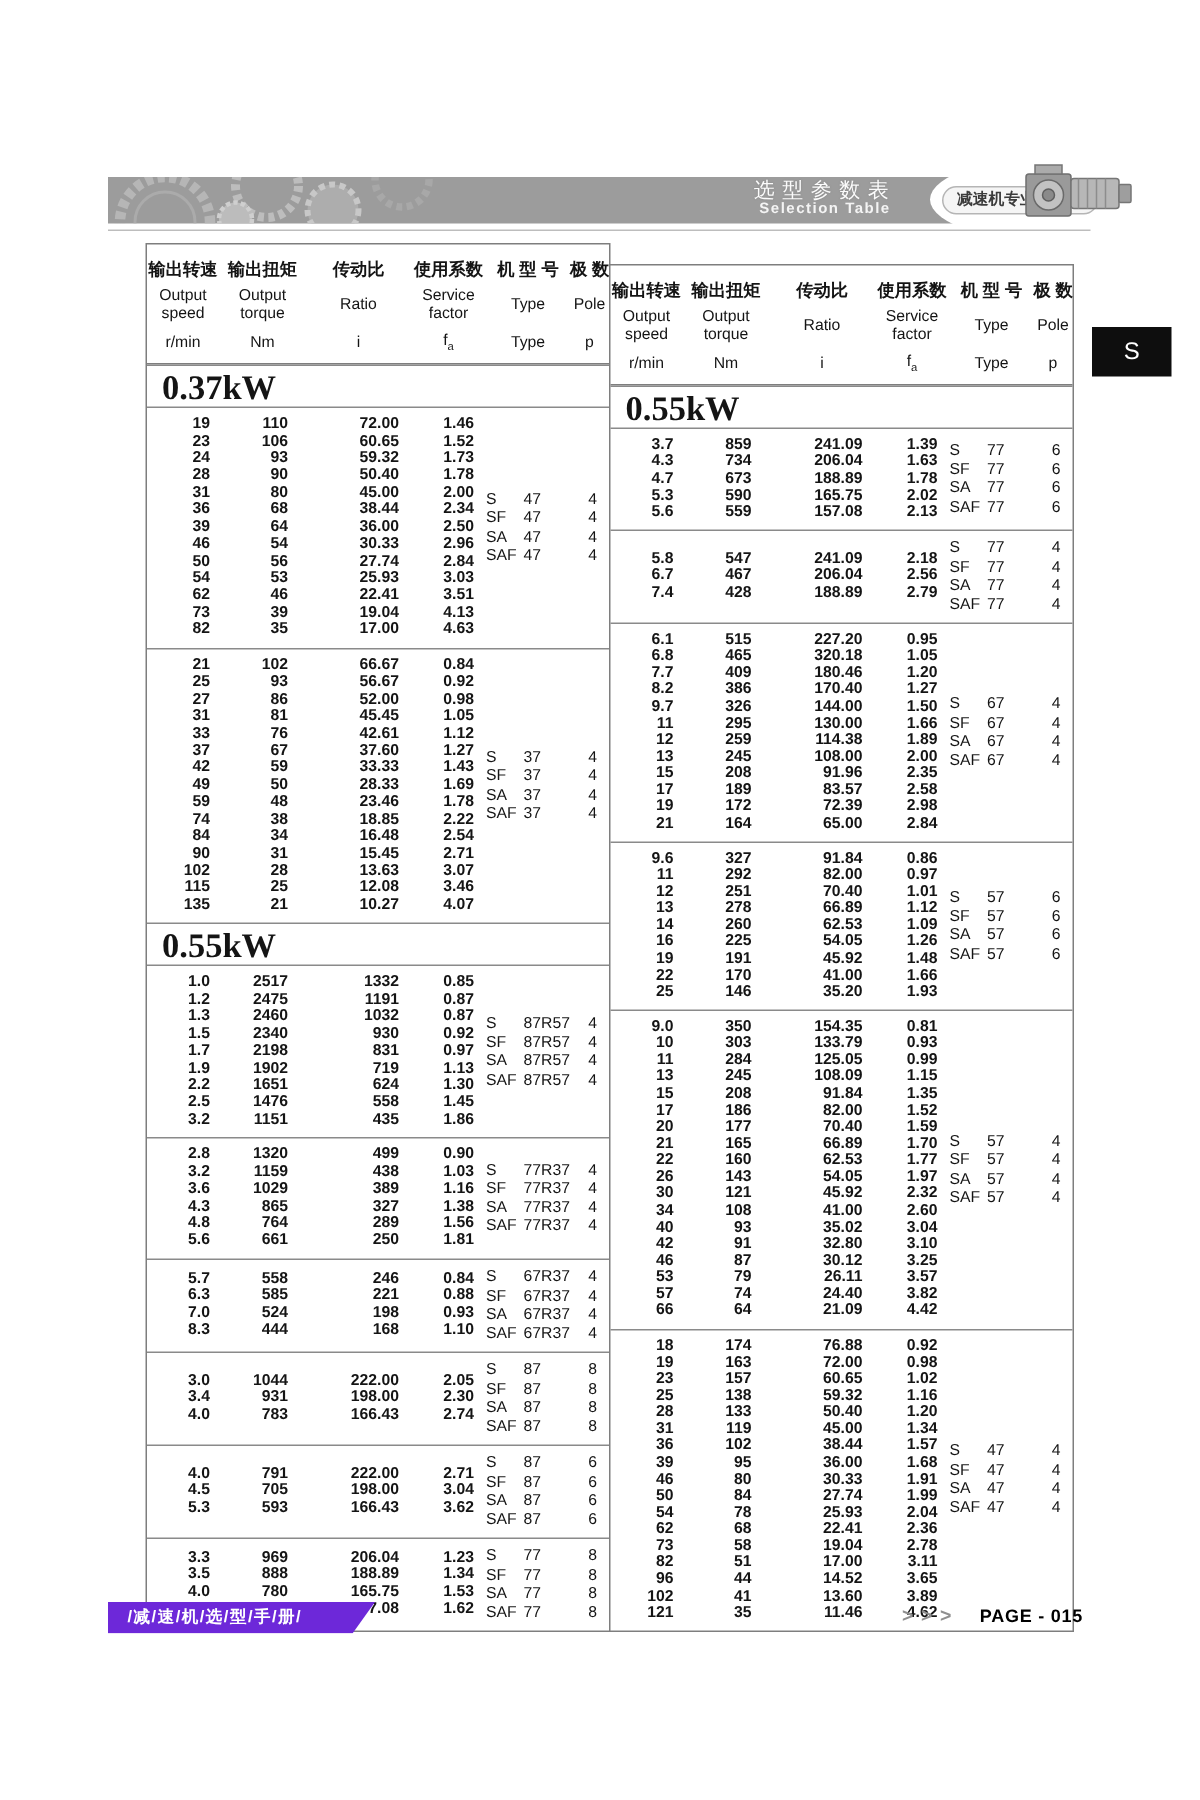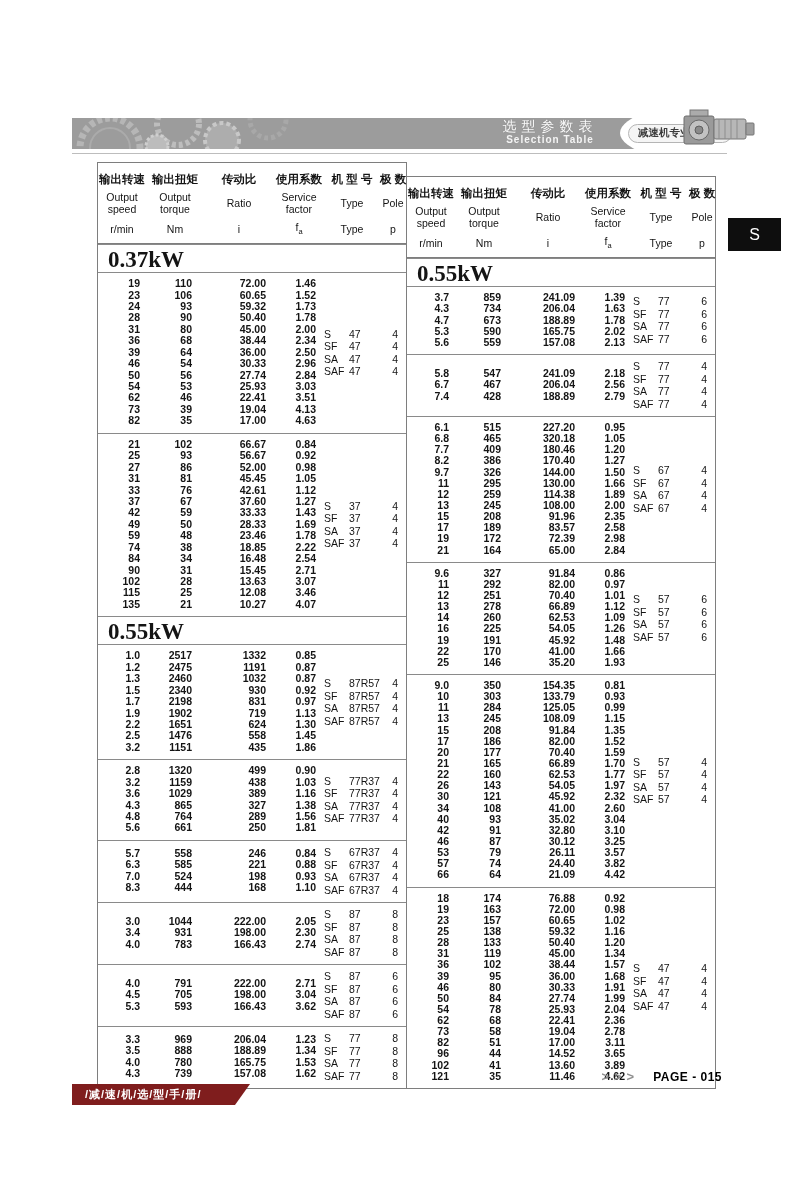--- a/index.html
+++ b/index.html
@@ -49,24 +49,24 @@
   .c.torque{padding-right:12px;}
   .c.ratio{padding-right:8px;}
   .c.factor{padding-right:8px;}
 
   .types{flex:1;}
   .tline{display:flex;align-items:center;height:12.5px;font-size:10.5px;padding-right:8px;}
   .tprefix{display:inline-block;width:25px;}
   .tpole{margin-left:auto;}
 
   
-  .footer-bar{position:absolute;left:72px;top:1068px;width:178px;height:21px;background:#7f1d1d;
+  .footer-bar{position:absolute;left:72px;top:1068px;width:178px;height:21px;background:#6d28d9;
               clip-path:polygon(0 0,100% 0,calc(100% - 15px) 100%,0 100%);
               color:#fff;font-size:11px;font-weight:bold;line-height:21px;padding-left:13px;
-              box-sizing:border-box;letter-spacing:1px;margin-top:16px;}
+              box-sizing:border-box;letter-spacing:1px;}
   .page-info{position:absolute;right:78px;top:1069px;display:flex;align-items:center;font-size:12px;}
   .page-arrows{color:#8f8f8f;font-weight:bold;letter-spacing:5px;margin-right:14px;font-size:13px;}
   .page-number{font-weight:bold;color:#000000;letter-spacing:0.5px;}
 </style>
 </head>
 <body>
 
 <div class="page">
 
   <div class="banner">

